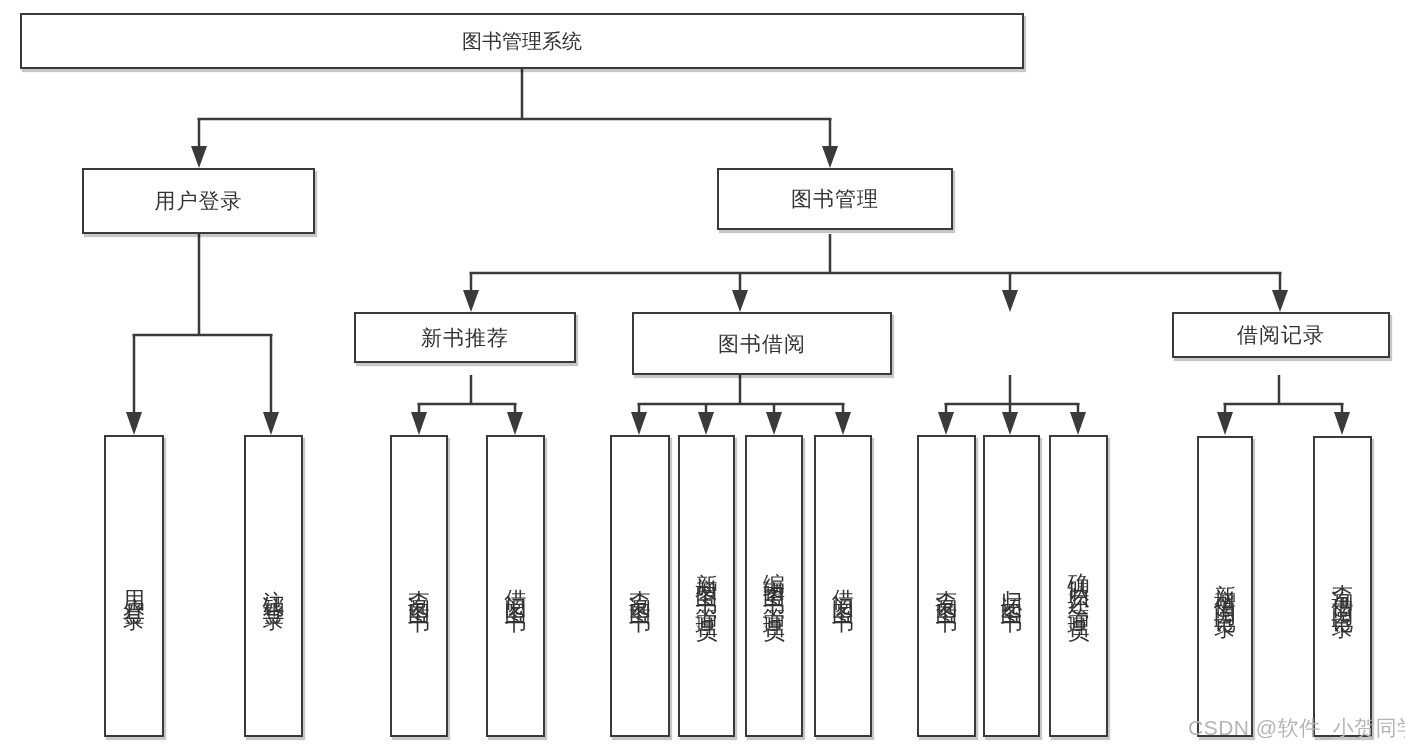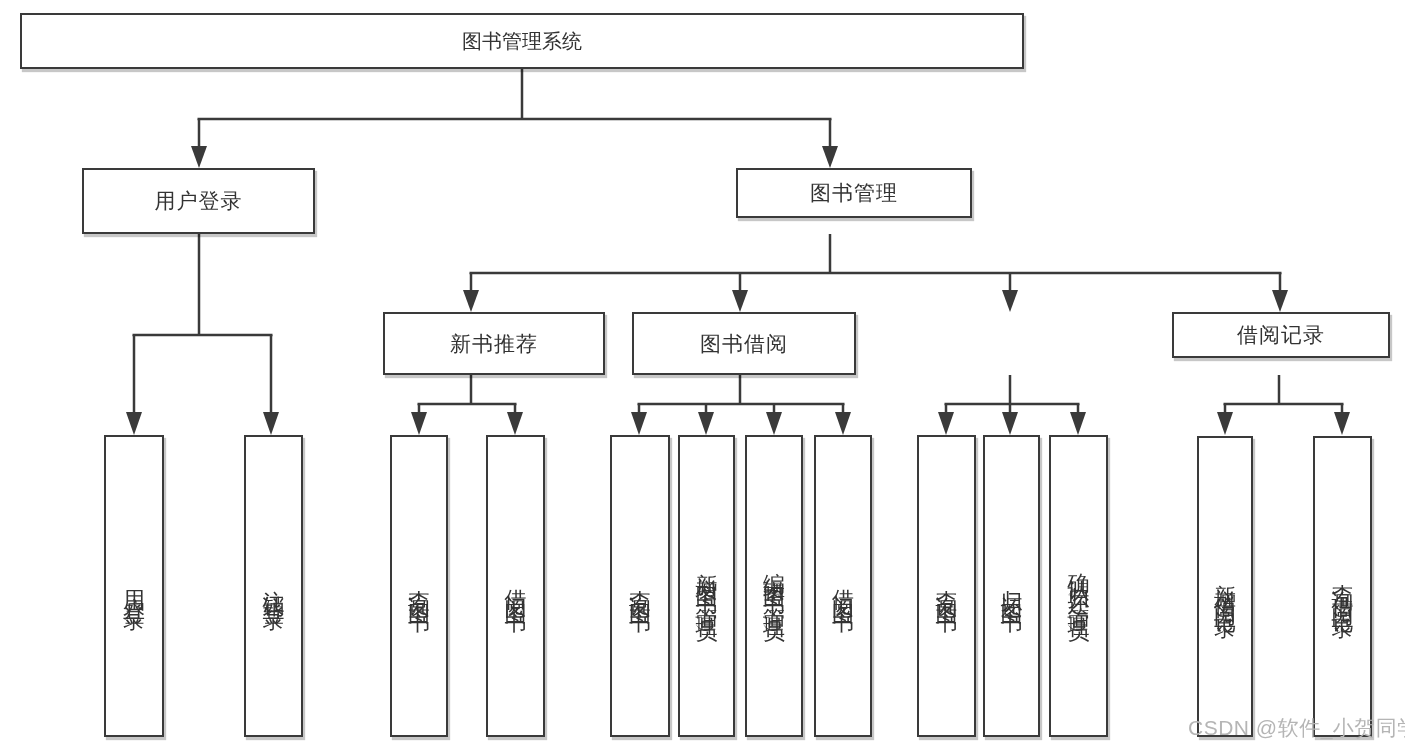--- a/index.html
+++ b/index.html
@@ -145,28 +145,28 @@
     </g>
   </svg>
 
   <div class="node root" style="left:20px; top:13px; width:1004px; height:56px;">
     <span>图书管理系统</span>
   </div>
 
   <div class="node hlabel" style="left:82px; top:168px; width:233px; height:66px;">
     <span>用户登录</span>
   </div>
-  <div class="node hlabel" style="left:736px; top:168px; width:236px; height:50px;">
+  <div class="node hlabel" style="left:717px; top:168px; width:236px; height:62px;">
     <span>图书管理</span>
   </div>
 
-  <div class="node hlabel" style="left:383px; top:312px; width:222px; height:63px;">
+  <div class="node hlabel" style="left:354px; top:312px; width:222px; height:51px;">
     <span>新书推荐</span>
   </div>
-  <div class="node hlabel" style="left:632px; top:312px; width:224px; height:63px;">
+  <div class="node hlabel" style="left:632px; top:312px; width:260px; height:63px;">
     <span>图书借阅</span>
   </div>
   <div class="node hlabel" style="left:1172px; top:312px; width:218px; height:46px;">
     <span>借阅记录</span>
   </div>
 
   <div class="node leaf" style="left:104px; top:435px; width:60px; height:302px;">
     <span class="vtext">用户登录</span>
   </div>
   <div class="node leaf" style="left:244px; top:435px; width:59px; height:302px;">

